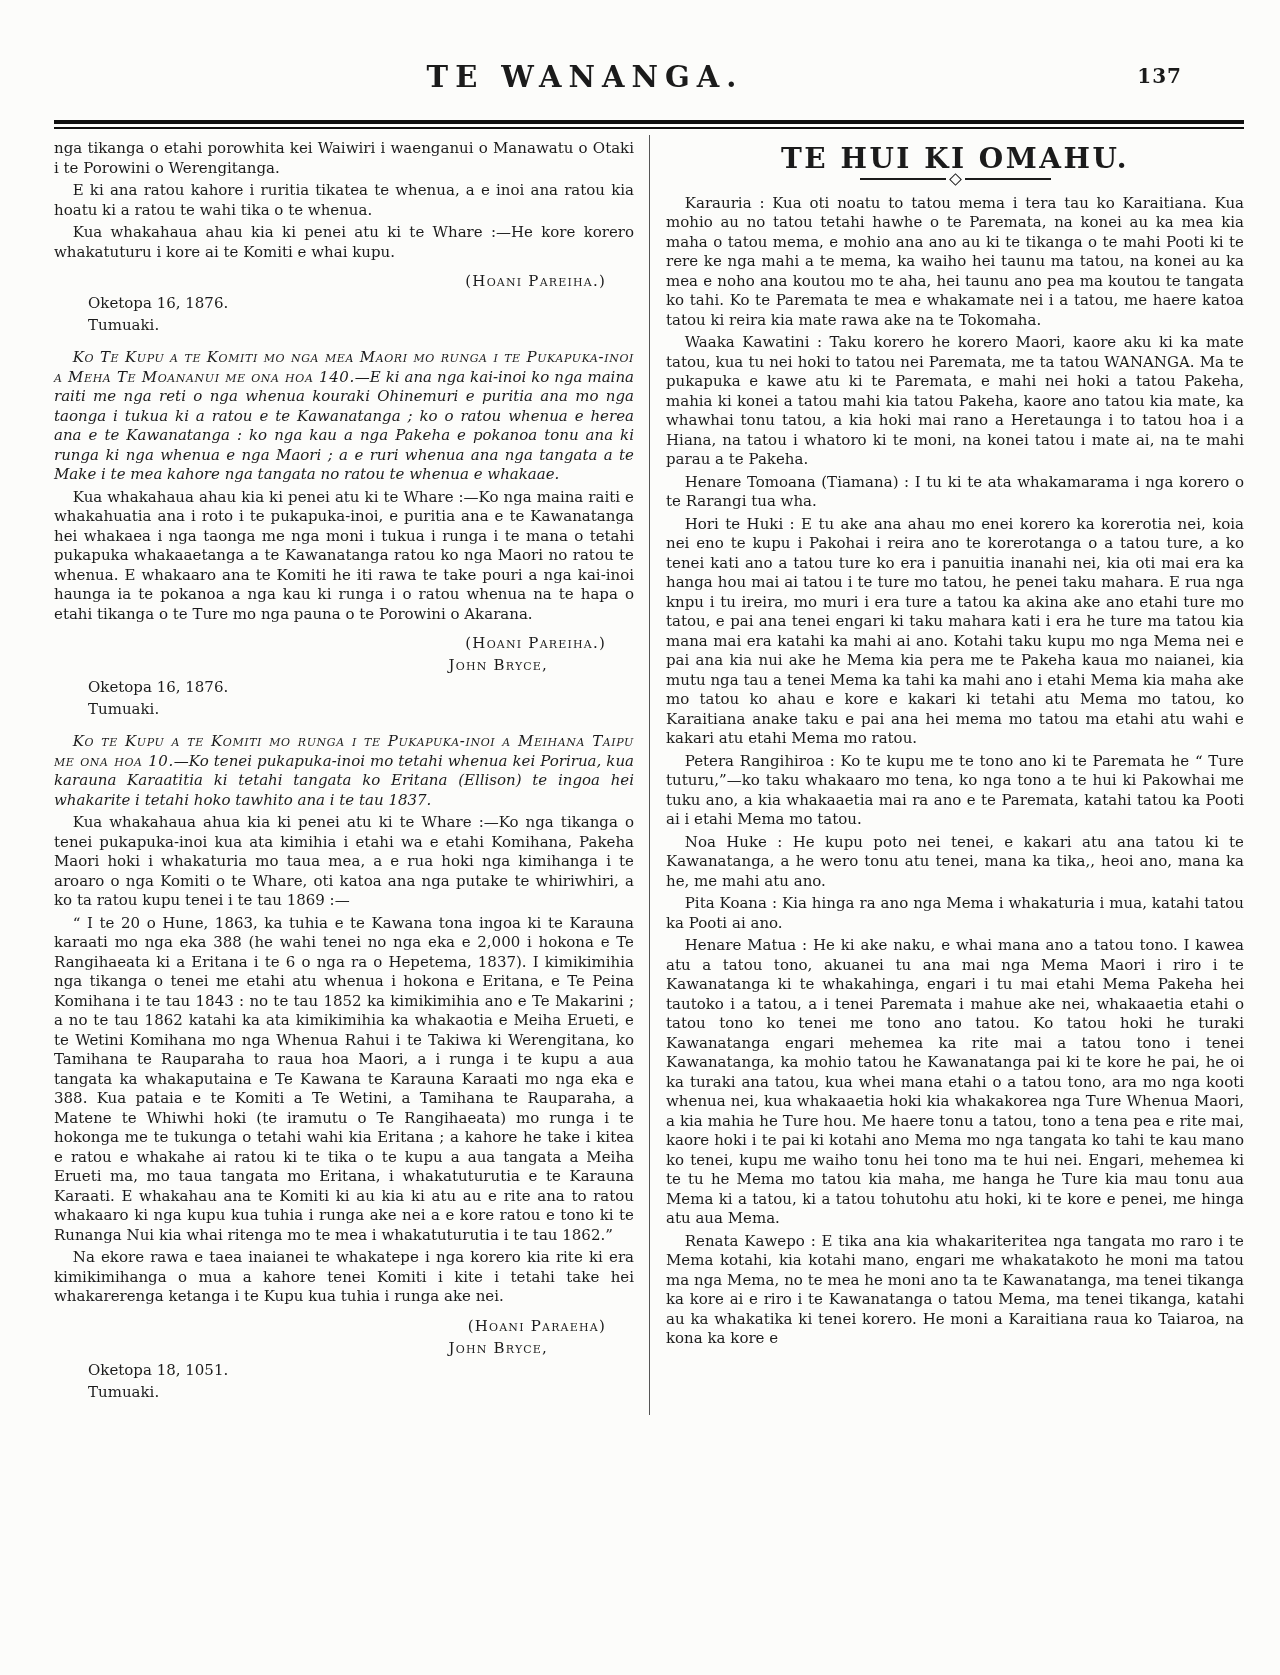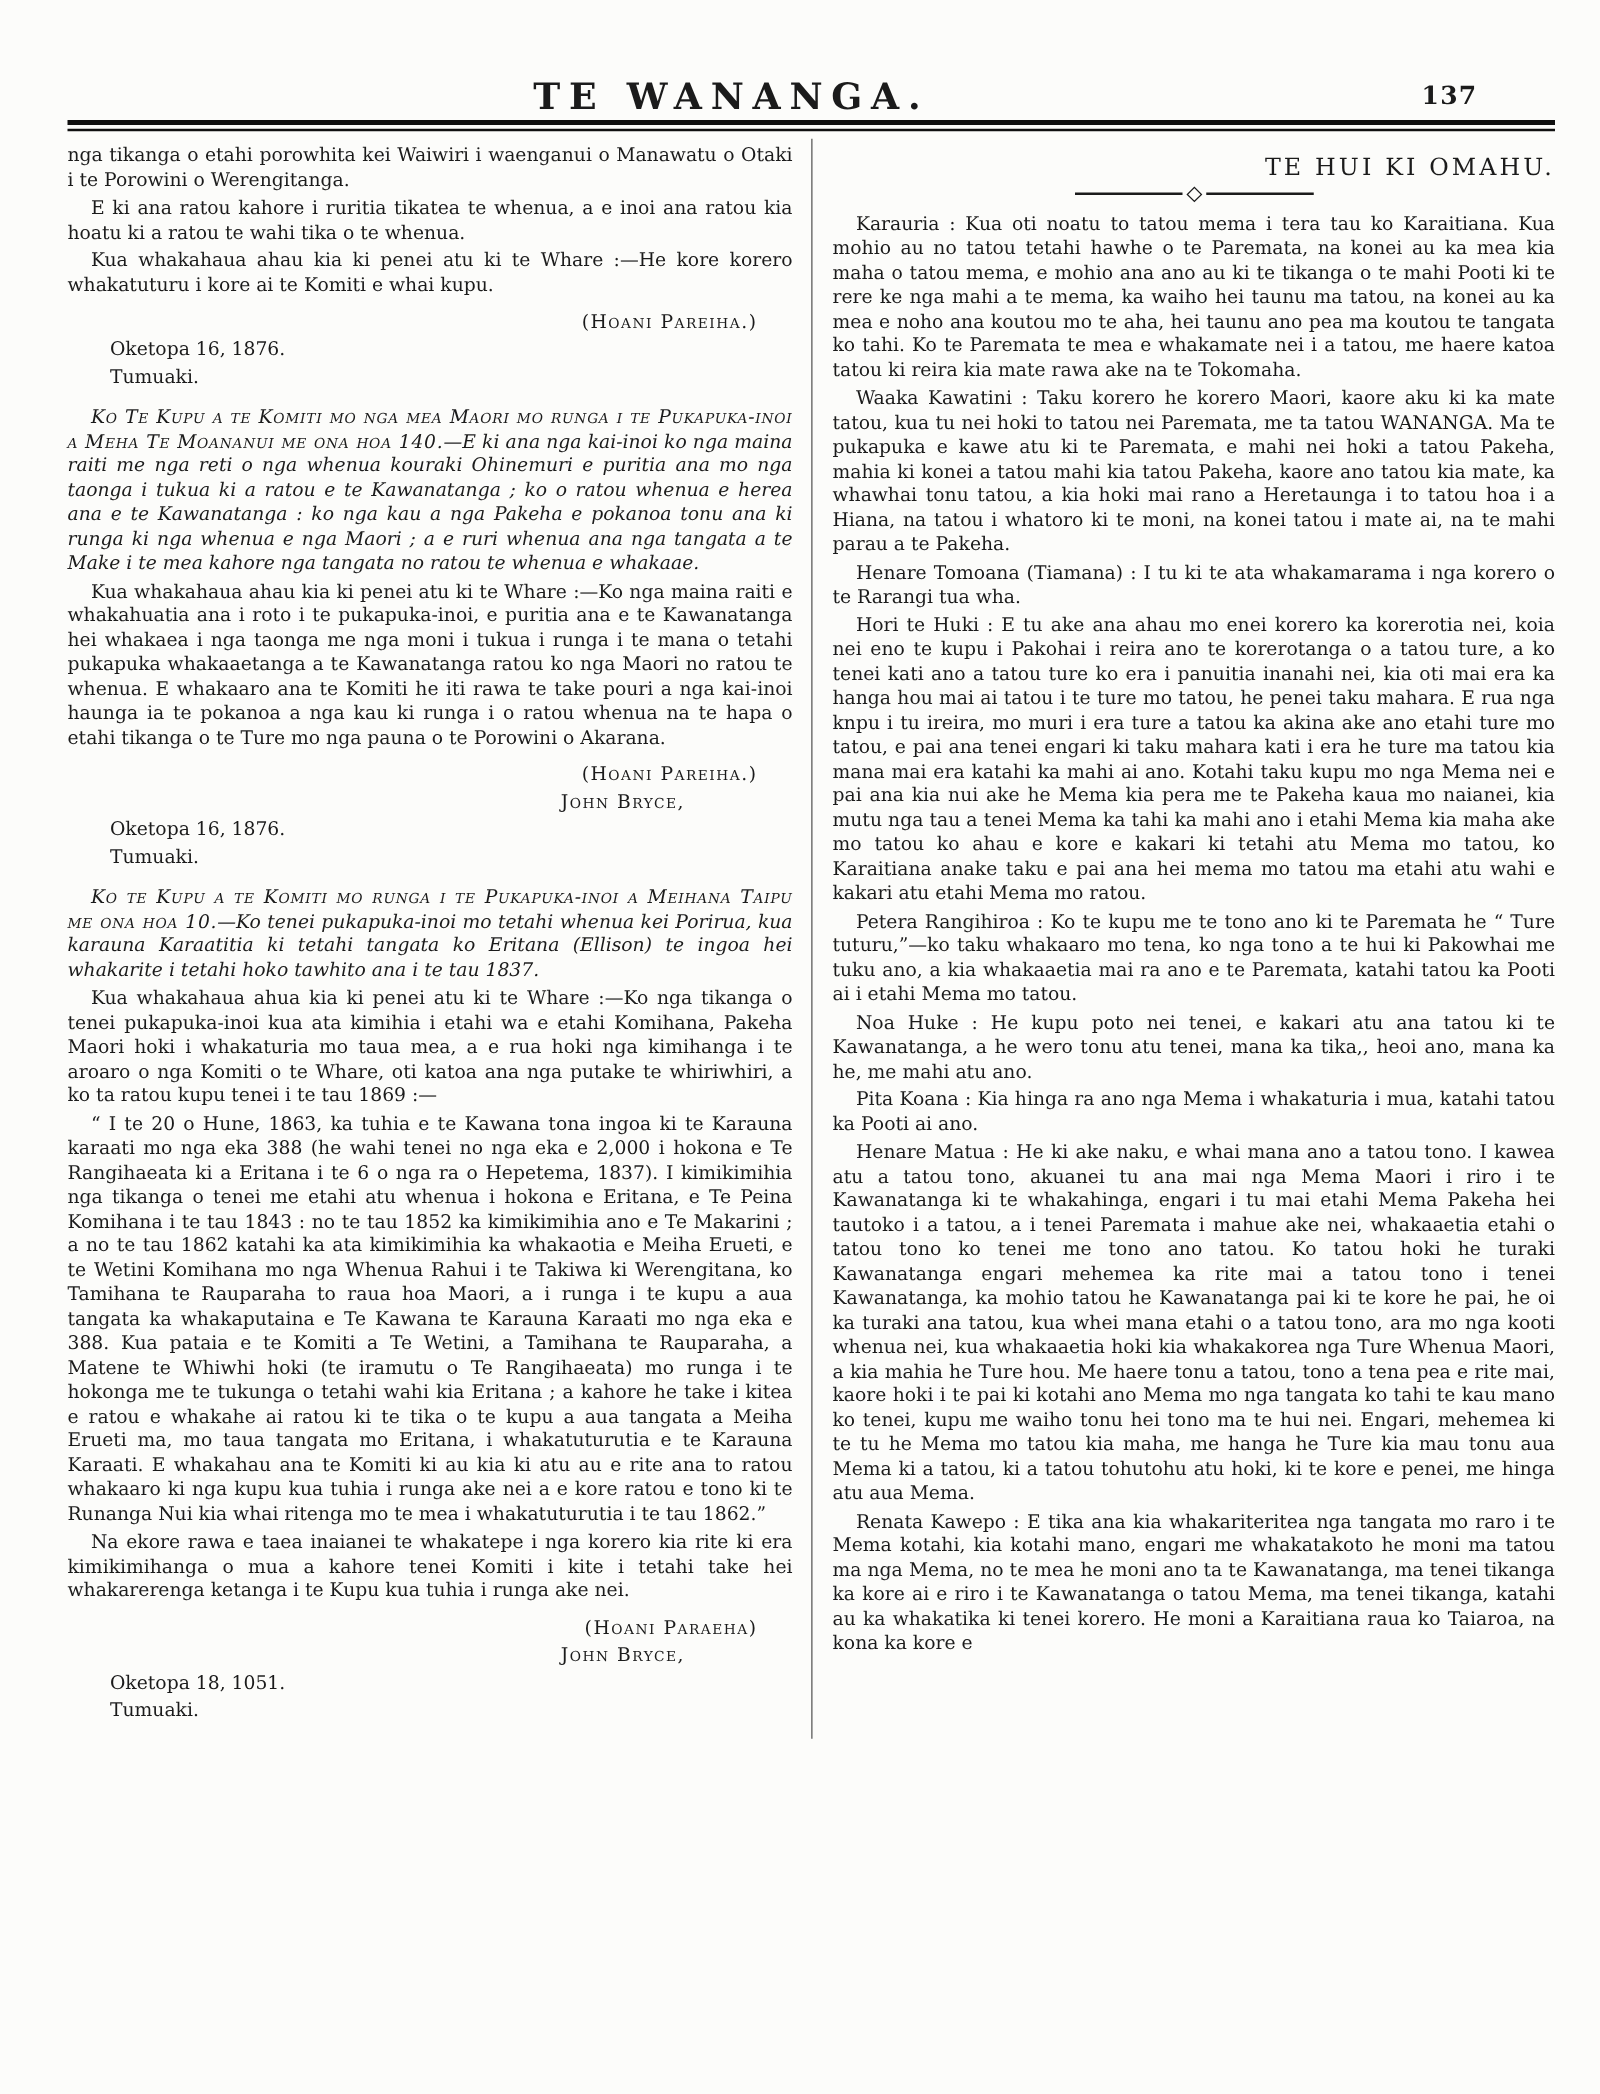--- a/index.html
+++ b/index.html
@@ -6,21 +6,21 @@
   .page {
     position:relative;
     width:1280px; height:1675px;
     margin:0 auto;
     background:#fcfcfa;
     color:#1b1b1b;
     font-family:"DejaVu Serif", "Liberation Serif", serif;
     box-sizing:border-box;
     overflow:hidden;
   }
-  .masthead { position:relative; height:96px; }
+  .masthead { position:relative; height:120px; }
   .mast-title {
     position:absolute; left:0; right:110px; top:60px;
     text-align:center;
     font-size:29px; font-weight:bold; letter-spacing:7px;
     white-space:nowrap;
   }
   .page-num {
     position:absolute; right:98px; top:64px;
     font-size:20px; font-weight:bold; letter-spacing:1px;
   }
@@ -37,22 +37,22 @@
   p.report { margin-top:7px;font-style:italic; }
   .sc { font-variant:small-caps; letter-spacing:0.6px; }
 
   .sig { margin:8px 0 12px 0; }
   .sig-name  { text-align:right; padding-right:28px; font-variant:small-caps; letter-spacing:1.2px; line-height:22px; }
   .sig-signer{ text-align:right; padding-right:86px; font-variant:small-caps; letter-spacing:1.2px; line-height:22px; }
   .sig-row   { display:flex; justify-content:space-between; padding:0 16px 0 34px; line-height:22px;flex-direction:column; }
 
   .article-heading {
     margin:14px 0 6px 0;
-    text-align:right;
-    font-size:19px; font-weight:normal; letter-spacing:2.5px;
+    text-align:center;
+    font-size:28px; font-weight:bold; letter-spacing:2.5px;
   }
   .divider { display:flex; align-items:center; justify-content:center; margin:2px 0 10px 0; }
   .divline { width:86px; border-top:2px solid #1b1b1b; }
   .diamond {
     width:7px; height:7px;
     border:1.8px solid #1b1b1b; background:#fcfcfa;
     transform:rotate(45deg);
     margin:0 5px;
   }
 </style>

